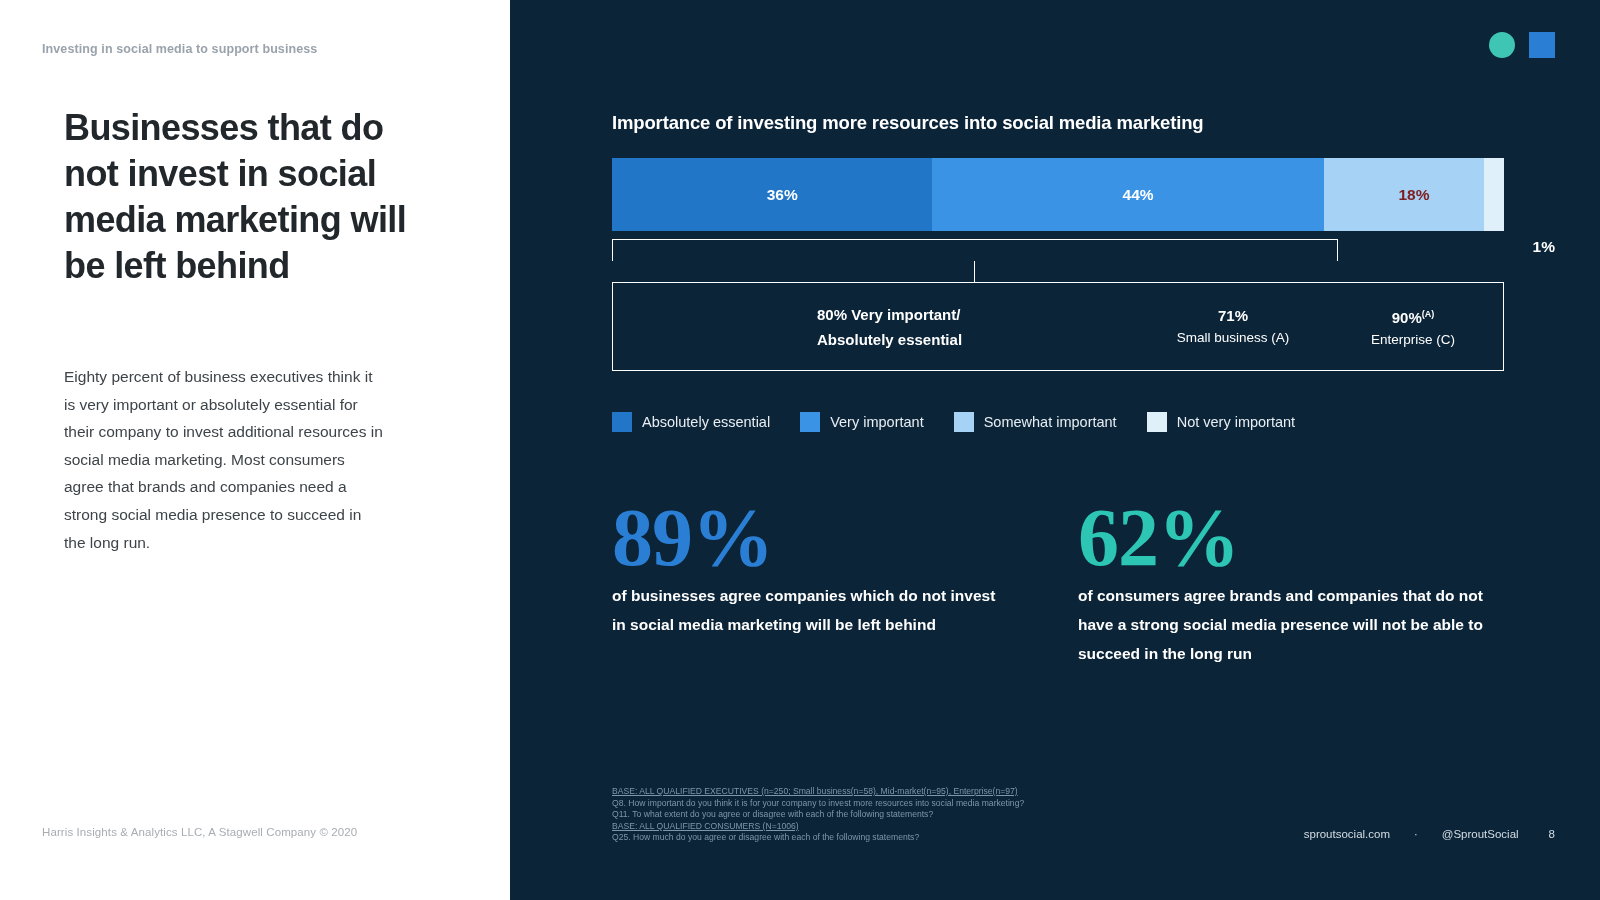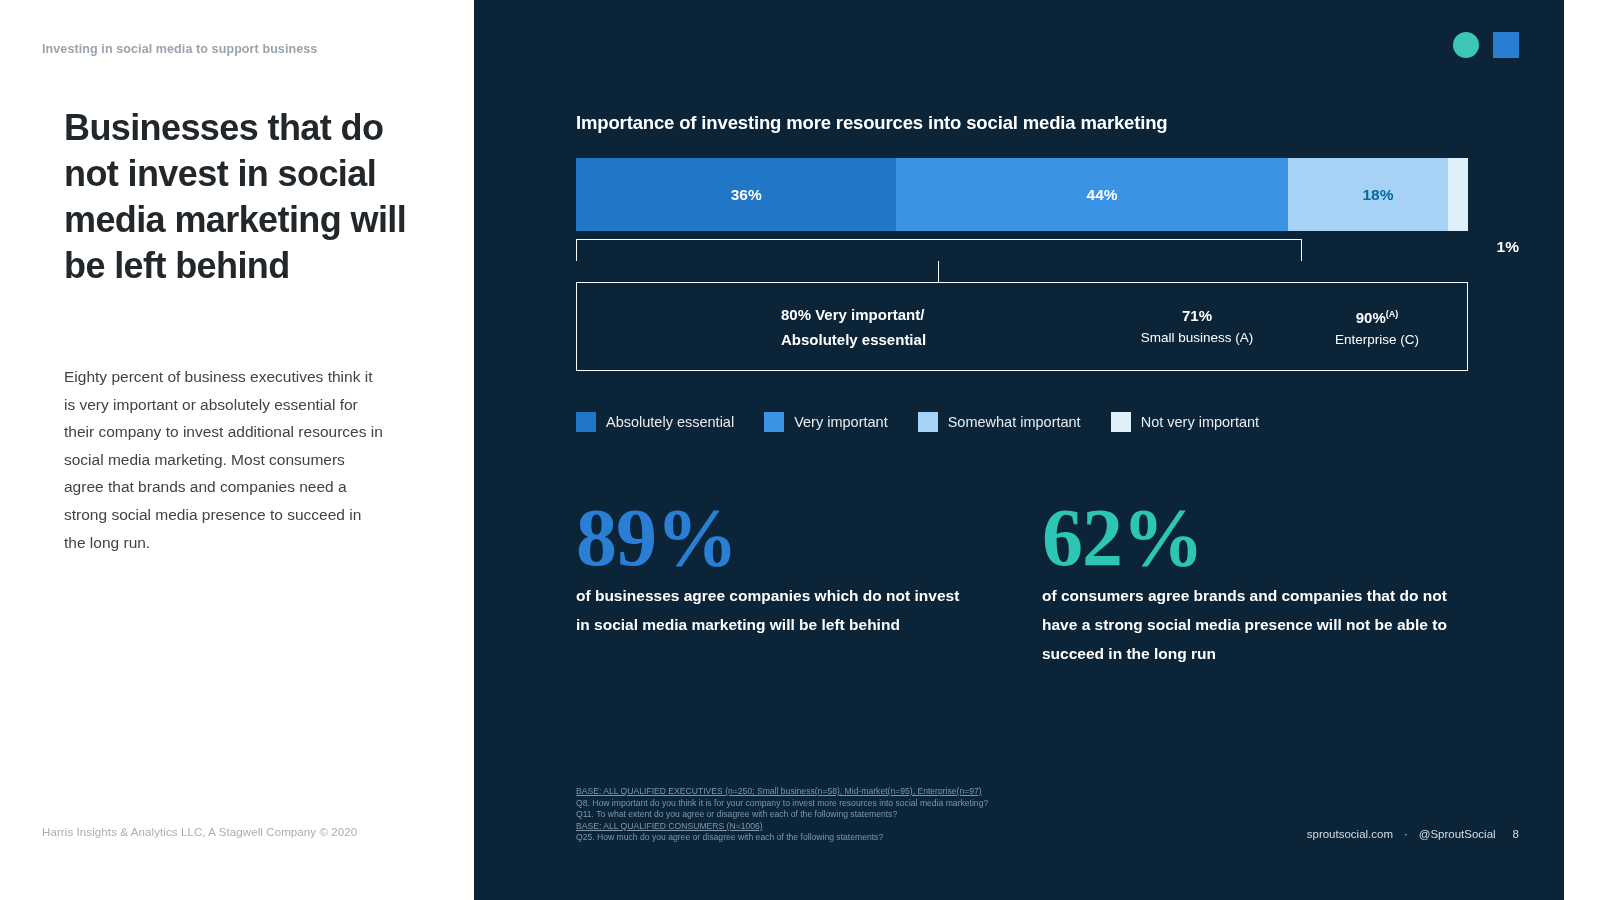--- a/index.html
+++ b/index.html
@@ -7,21 +7,21 @@
   body {
     font-family:"Liberation Sans", sans-serif;
     background:#ffffff;
     position:relative;
     overflow:hidden;
   }
   .slide { position:absolute; inset:0; display:flex; }
 
   
   .left {
-    width:474px; height:900px;
+    width:510px; height:900px;
     background:#ffffff;
     position:relative;
     flex:none;
     text-decoration:underline;
   }
   .eyebrow {
     position:absolute; left:42px; top:42px;
     font-size:12.5px; font-weight:bold;
     letter-spacing:.1px;
     color:#9aa3ac;
@@ -64,21 +64,21 @@
   
   .bar {
     position:absolute; left:102px; top:158px;
     width:892px; height:73px;
     display:flex;
   }
   .seg { display:flex; align-items:center; justify-content:center;
          font-size:15.5px; font-weight:bold;padding-left:20px; }
   .seg-1 { background:#2176c7; color:#ffffff; }
   .seg-2 { background:#3b93e6; color:#ffffff; }
-  .seg-3 { background:#a6d2f5; color:#0369a1; }
+  .seg-3 { background:#a6d2f5; color:#7f1d1d; }
   .seg-4 { background:#dff0fb; color:#10222f; }
 
   .pct-outside {
     position:absolute; right:0px; top:238px;
     font-size:15.5px; font-weight:bold; color:#ffffff;
   }
 
   
   .bracket {
     position:absolute; left:102px; top:239px;
@@ -137,21 +137,21 @@
   
   .footnotes {
     position:absolute; left:102px; top:786px;
     color:#7f96a8; font-size:8.6px; line-height:11.6px;
   }
   .fn-base { text-decoration:underline; }
 
   .right-footer {
     position:absolute; right:45px; top:828px;
     font-size:11.5px; color:#d4dde4;
-    display:flex; align-items:flex-end; gap:11px;margin-left:33px;
+    display:flex; align-items:flex-end; gap:24px;margin-left:33px;
   }
   .right-footer .dot { font-size:11px; color:#d4dde4; }
   .right-footer .pageno { margin-left:6px; }
 </style>
 </head>
 <body>
 
 <div class="slide">
 
   <div class="left">

